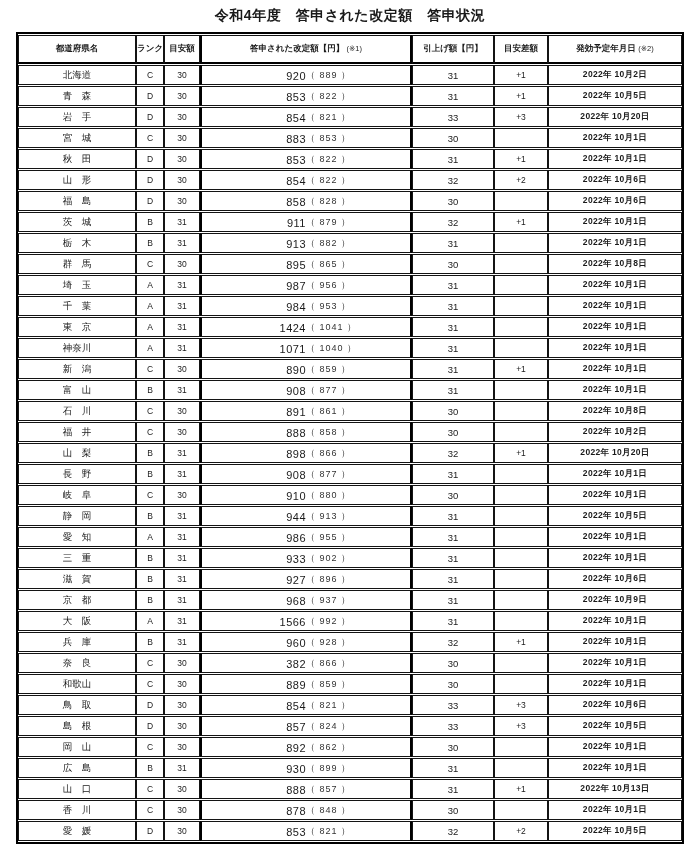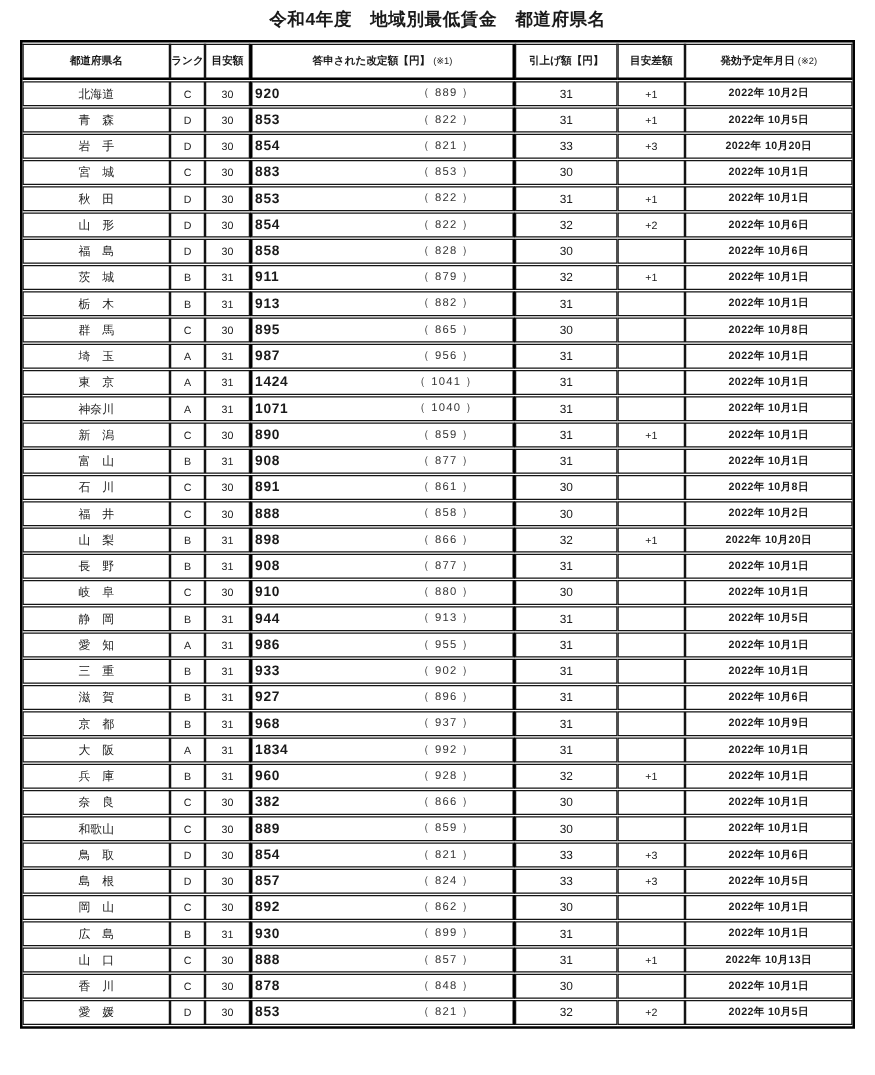--- a/index.html
+++ b/index.html
@@ -43,39 +43,39 @@
   th.h-amount { font-size:10.5px; }
   th.h-amount .note, th.h-date .note { font-size:7.5px; font-weight:normal; }
   th.h-date { font-size:9px; }
   .wage-table tbody td { height:13.4px; }
   .c-name  { font-size:9.5px;margin-left:28px; }
   .c-rank  { font-size:8.5px; }
   .c-guide { font-size:8.5px; }
   .c-amount, .h-amount { border-left:2px solid #000 !important; border-right:2px solid #000 !important; }
   .c-amount .amt {
     display:inline-block; width:49%;
-    font-size:11px; font-weight:bold; letter-spacing:0.5px;
-    text-align:left; vertical-align:middle;
+    font-size:11px; font-weight:normal; letter-spacing:0.5px;
+    text-align:right; vertical-align:middle;
   }
   .c-amount .prev {
     display:inline-block; width:49%;
     font-size:9px; color:#333;
-    text-align:center; vertical-align:middle;
+    text-align:left; vertical-align:middle;
     letter-spacing:1px;
   }
   .c-raise { font-size:9.5px; }
   .c-diff  { font-size:8.5px; }
   .c-date  { font-size:8.5px; font-weight:bold; letter-spacing:0.3px; }
 </style>
 </head>
 <body>
 
 <div class="page">
 
-  <div class="doc-title">令和4年度　地域別最低賃金　都道府県名</div>
+  <div class="doc-title">令和4年度　答申された改定額　答申状況</div>
 
   <table class="wage-table">
     <colgroup>
       <col style="width:118px">
       <col style="width:28px">
       <col style="width:36px">
       <col style="width:212px">
       <col style="width:82px">
       <col style="width:54px">
       <col style="width:134px">
@@ -195,20 +195,29 @@
   <tr>
     <td class="c-name">埼　玉</td>
     <td class="c-rank">A</td>
     <td class="c-guide">31</td>
     <td class="c-amount"><span class="amt">987</span><span class="prev">（ 956 ）</span></td>
     <td class="c-raise">31</td>
     <td class="c-diff"></td>
     <td class="c-date">2022年 10月1日</td>
   </tr>
 
+  <tr>
+    <td class="c-name">千　葉</td>
+    <td class="c-rank">A</td>
+    <td class="c-guide">31</td>
+    <td class="c-amount"><span class="amt">984</span><span class="prev">（ 953 ）</span></td>
+    <td class="c-raise">31</td>
+    <td class="c-diff"></td>
+    <td class="c-date">2022年 10月1日</td>
+  </tr>
 
   <tr>
     <td class="c-name">東　京</td>
     <td class="c-rank">A</td>
     <td class="c-guide">31</td>
     <td class="c-amount"><span class="amt">1424</span><span class="prev">（ 1041 ）</span></td>
     <td class="c-raise">31</td>
     <td class="c-diff"></td>
     <td class="c-date">2022年 10月1日</td>
   </tr>
@@ -340,21 +349,21 @@
     <td class="c-amount"><span class="amt">968</span><span class="prev">（ 937 ）</span></td>
     <td class="c-raise">31</td>
     <td class="c-diff"></td>
     <td class="c-date">2022年 10月9日</td>
   </tr>
 
   <tr>
     <td class="c-name">大　阪</td>
     <td class="c-rank">A</td>
     <td class="c-guide">31</td>
-    <td class="c-amount"><span class="amt">1834</span><span class="prev">（ 992 ）</span></td>
+    <td class="c-amount"><span class="amt">1566</span><span class="prev">（ 992 ）</span></td>
     <td class="c-raise">31</td>
     <td class="c-diff"></td>
     <td class="c-date">2022年 10月1日</td>
   </tr>
 
   <tr>
     <td class="c-name">兵　庫</td>
     <td class="c-rank">B</td>
     <td class="c-guide">31</td>
     <td class="c-amount"><span class="amt">960</span><span class="prev">（ 928 ）</span></td>

